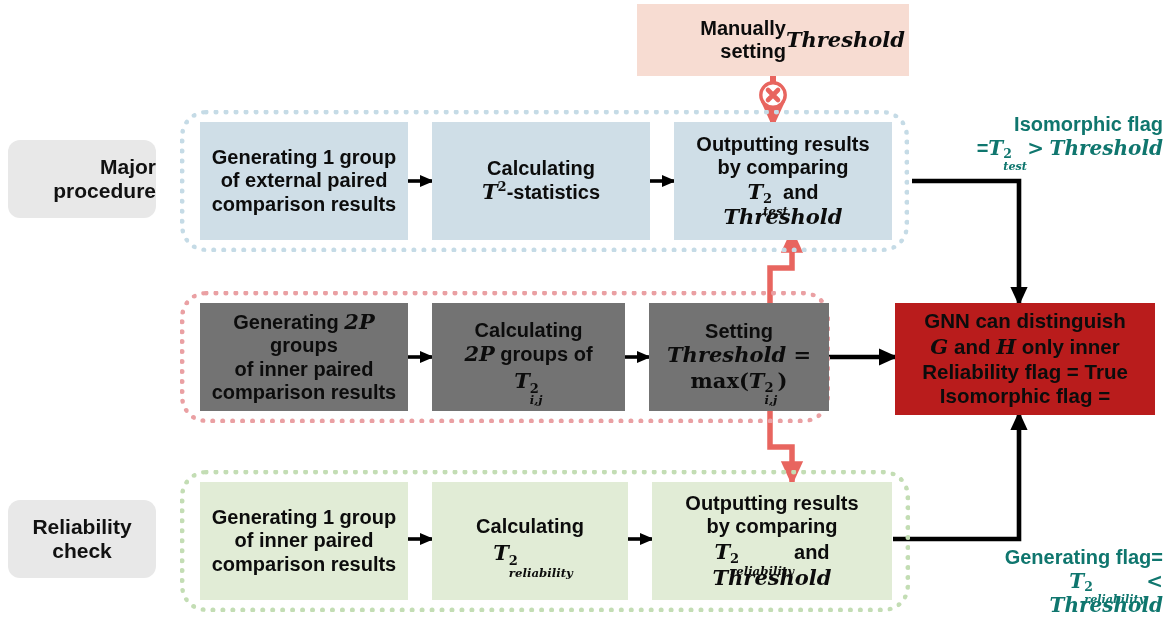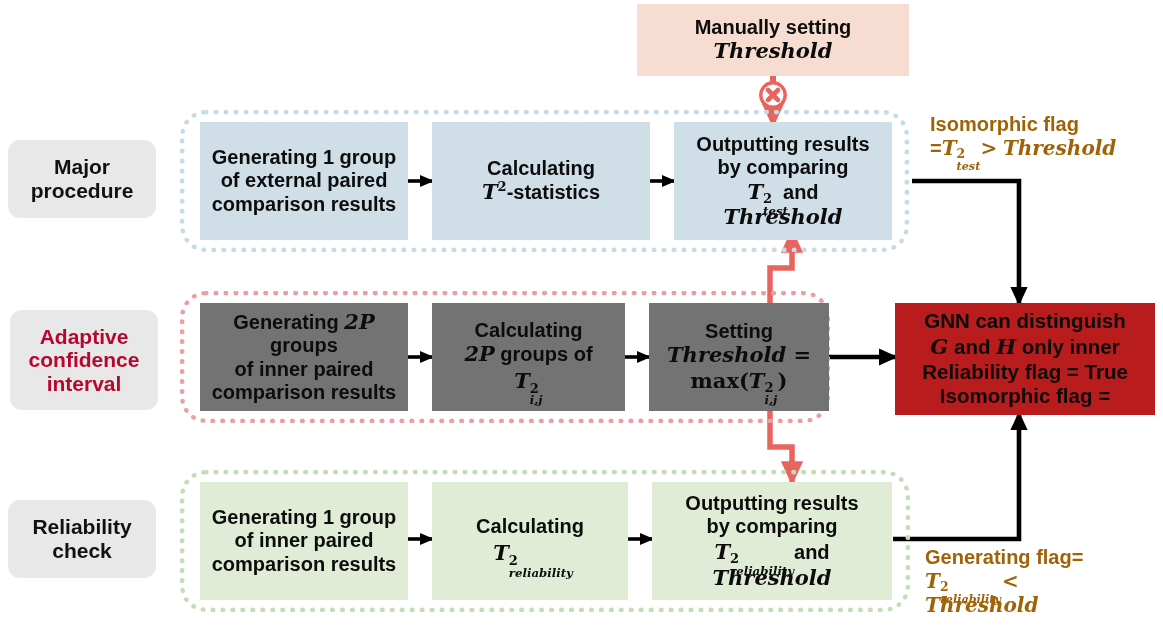--- a/index.html
+++ b/index.html
@@ -47,22 +47,22 @@
   .mr{font-family:"DejaVu Serif", serif;font-style:normal;font-weight:bold;}
   sup.s{font-size:0.62em;vertical-align:super;line-height:0;font-style:normal;}
   .tvar{font-family:"DejaVu Serif", serif;font-style:italic;font-weight:bold;
         display:inline-block;position:relative;}
   .tvar .ss{display:inline-block;position:relative;width:0;}
   .tvar .sup2{position:absolute;left:0;top:-0.62em;font-size:0.62em;font-style:normal;}
   .tvar .sub2{position:absolute;left:0;top:0.42em;font-size:0.56em;font-style:italic;}
 
   
   .sidetext{
-    position:absolute;text-align:left;font-weight:bold;font-size:20px;
-    color:#a16207;line-height:1.2;
+    position:absolute;text-align:right;font-weight:bold;font-size:20px;
+    color:#0f766e;line-height:1.2;
   }
 
   
   svg.wires{position:absolute;left:0;top:0;width:1163px;height:637px;
             pointer-events:none;}
   svg.wires-under{z-index:1;}
   .layer-boxes{position:absolute;left:0;top:0;width:1163px;height:637px;z-index:3;}
   .layer-text{z-index:6;}
 </style>
 </head>
@@ -113,35 +113,35 @@
       <line x1="650" y1="181" x2="674" y2="181" stroke="#000" stroke-width="3.6" marker-end="url(#blkArrowSm)"></line>
       <line x1="408" y1="357" x2="432" y2="357" stroke="#000" stroke-width="3.6" marker-end="url(#blkArrowSm)"></line>
       <line x1="625" y1="357" x2="649" y2="357" stroke="#000" stroke-width="3.6" marker-end="url(#blkArrowSm)"></line>
       <line x1="408" y1="539" x2="432" y2="539" stroke="#000" stroke-width="3.6" marker-end="url(#blkArrowSm)"></line>
       <line x1="628" y1="539" x2="652" y2="539" stroke="#000" stroke-width="3.6" marker-end="url(#blkArrowSm)"></line>
     </g>
   </svg>
 
   <div class="layer-boxes">
 
-    <div class="abs pbox peach" style="left:637px;top:4px;width:272px;height:72px;flex-direction:column;text-align:right;">
+    <div class="abs pbox peach" style="left:637px;top:4px;width:272px;height:72px;text-align:right;">
       <div>Manually setting</div>
       <div>
         <span class="mi" style="font-size:21px;">Threshold</span>
       </div>
     </div>
 
     <div class="abs" style="left:758px;top:80px;width:30px;height:30px;z-index:7;">
       <svg width="30" height="30" viewBox="0 0 30 30">
         <circle cx="15" cy="15" r="12.2" fill="#ffffff" stroke="#e8655f" stroke-width="3.4"></circle>
         <path d="M 10 10 L 20 20 M 20 10 L 10 20" stroke="#e8655f" stroke-width="4.6" stroke-linecap="round"></path>
       </svg>
     </div>
 
-    <div class="abs stage-label" style="left:8px;top:140px;width:148px;height:78px;flex-direction:column;">
+    <div class="abs stage-label" style="left:8px;top:140px;width:148px;height:78px;flex-direction:column;align-items:flex-end;">
       <div>Major</div>
       <div>procedure</div>
     </div>
 
     <div class="abs group blue" style="left:180px;top:110px;width:729px;height:142px;"></div>
 
     <div class="abs pbox blue" style="left:200px;top:122px;width:208px;height:118px;flex-direction:column;">
       <div>Generating 1 group</div>
       <div>of external paired</div>
       <div>comparison results</div>
@@ -158,25 +158,20 @@
       <div>Outputting results</div>
       <div>by comparing</div>
       <div style="line-height:1.25;">
         <span class="tvar" style="font-size:21px;">T<span class="ss"><span class="sup2">2</span><span class="sub2">test</span></span><span style="display:inline-block;width:20px;"></span></span><span>and</span>
       </div>
       <div>
         <span class="mi" style="font-size:21px;">Threshold</span>
       </div>
     </div>
 
-    <div class="abs stage-label accent" style="left:10px;top:310px;width:148px;height:100px;flex-direction:column;">
-      <div>Adaptive</div>
-      <div>confidence</div>
-      <div>interval</div>
-    </div>
 
     <div class="abs group pink" style="left:180px;top:291px;width:650px;height:132px;"></div>
 
     <div class="abs pbox pink" style="left:200px;top:303px;width:208px;height:108px;flex-direction:column;">
       <div>
         <span>Generating </span><span class="mi" style="font-size:21px;">2P</span><span> groups</span>
       </div>
       <div>of inner paired</div>
       <div>comparison results</div>
     </div>

